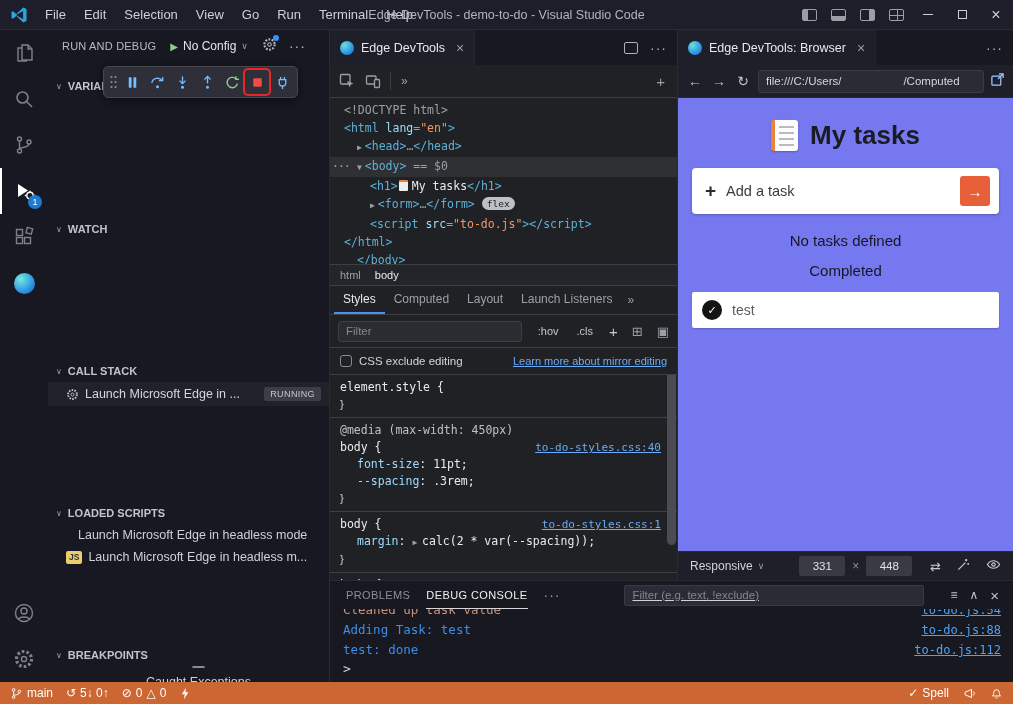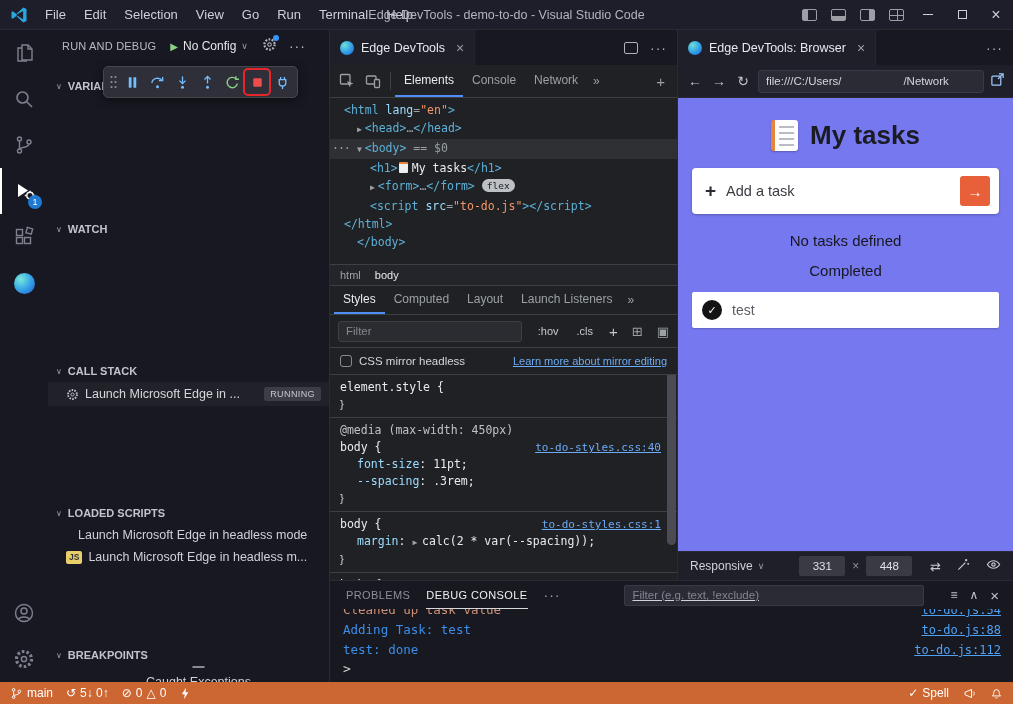--- a/index.html
+++ b/index.html
@@ -442,30 +442,26 @@
           <path d="M8 8l6.5 2.4-2.7 1.1-1.1 2.7z" fill="currentColor"></path>
         </svg>
     </span>
     <span class="dt-icon">
       <svg viewBox="0 0 16 16" fill="none" stroke="currentColor" stroke-width="1.3">
           <rect x="1.5" y="3" width="9.5" height="8" rx="1"></rect>
           <rect x="9.5" y="6.5" width="5" height="8" rx="1" fill="#202124"></rect>
         </svg>
     </span>
     <span class="dt-sep"></span>
-    <span id="dt-tabs" style="display:flex;">
-        <span class="dt-tab active">Elements</span>
-        <span class="dt-tab">Console</span>
-        <span class="dt-tab">Network</span>
-      </span>
     <span class="dt-more">»</span>
     <span class="dt-plus">+</span>
   </div>
 
   <div class="dom-tree" id="dom-tree">
+      <div class="dom-line" style="padding-left: 14px;"><span class="tk-doc">&lt;!DOCTYPE html&gt;</span></div>
       <div class="dom-line" style="padding-left: 14px;"><span class="tk-tag">&lt;html</span><span class="tk-attr"> lang</span><span class="tk-gry">=</span><span class="tk-val">"en"</span><span class="tk-tag">&gt;</span></div>
       <div class="dom-line" style="padding-left: 27px;"><span class="tk-arw">▶</span><span class="tk-tag">&lt;head&gt;</span><span class="tk-gry">…</span><span class="tk-tag">&lt;/head&gt;</span></div>
       <div class="dom-line sel" style="padding-left: 27px;"><span class="dom-dots">···</span><span class="tk-arw">▼</span><span class="tk-tag">&lt;body&gt;</span><span class="tk-gry"> == $0</span></div>
       <div class="dom-line" style="padding-left: 40px;"><span class="tk-tag">&lt;h1&gt;</span><span class="clip-ico"></span><span class="tk-txt">My tasks</span><span class="tk-tag">&lt;/h1&gt;</span></div>
       <div class="dom-line" style="padding-left: 40px;"><span class="tk-arw">▶</span><span class="tk-tag">&lt;form&gt;</span><span class="tk-gry">…</span><span class="tk-tag">&lt;/form&gt;</span><span class="dom-flex-badge">flex</span></div>
       <div class="dom-line" style="padding-left: 40px;"><span class="tk-tag">&lt;script</span><span class="tk-attr"> src</span><span class="tk-gry">=</span><span class="tk-val">"to-do.js"</span><span class="tk-tag">&gt;&lt;/script&gt;</span></div>
       <div class="dom-line" style="padding-left: 14px;"><span class="tk-tag">&lt;/html&gt;</span></div>
       <div class="dom-line" style="padding-left: 27px;"><span class="tk-tag">&lt;/body&gt;</span></div>
     </div>
 
@@ -488,21 +484,21 @@
     <input class="filter-input" placeholder="Filter" style="">
     <span class="mini-btn">:hov</span>
     <span class="mini-btn">.cls</span>
     <span class="mini-plus">+</span>
     <span class="mini-ico">⊞</span>
     <span class="mini-ico">▣</span>
   </div>
 
   <div class="mirror-row">
     <span class="checkbox"></span>
-    <span class="mirror-label">CSS mirror headless</span>
+    <span class="mirror-label">CSS exclude editing</span>
     <span class="mirror-link">Learn more about mirror editing</span>
   </div>
 
   <div class="styles-list" id="styles-list">
     <div class="styles-scrollbar"></div>
   <div class="rule">
         <div class="selline">
           <span>element.style {</span>
         </div>
         <div>}</div>
@@ -546,21 +542,21 @@
     </div>
   </div>
 
   <div class="br-toolbar">
     <span class="nav-btn">←</span>
     <span class="nav-btn">→</span>
     <span class="nav-btn">↻</span>
     <span class="url-bar">
       <span>file:///C:/Users/</span>
       <span class="url-gap"></span>
-      <span>/Network</span>
+      <span>/Computed</span>
     </span>
     <span class="ext-btn">
       <svg viewBox="0 0 16 16" fill="none" stroke="currentColor" stroke-width="1.3">
         <rect x="2" y="4.5" width="9.5" height="9.5" rx="1"></rect>
           <path d="M9.5 2H14v4.5M14 2 8.5 7.5"></path>
       </svg>
     </span>
   </div>
 
   <div class="viewport">

